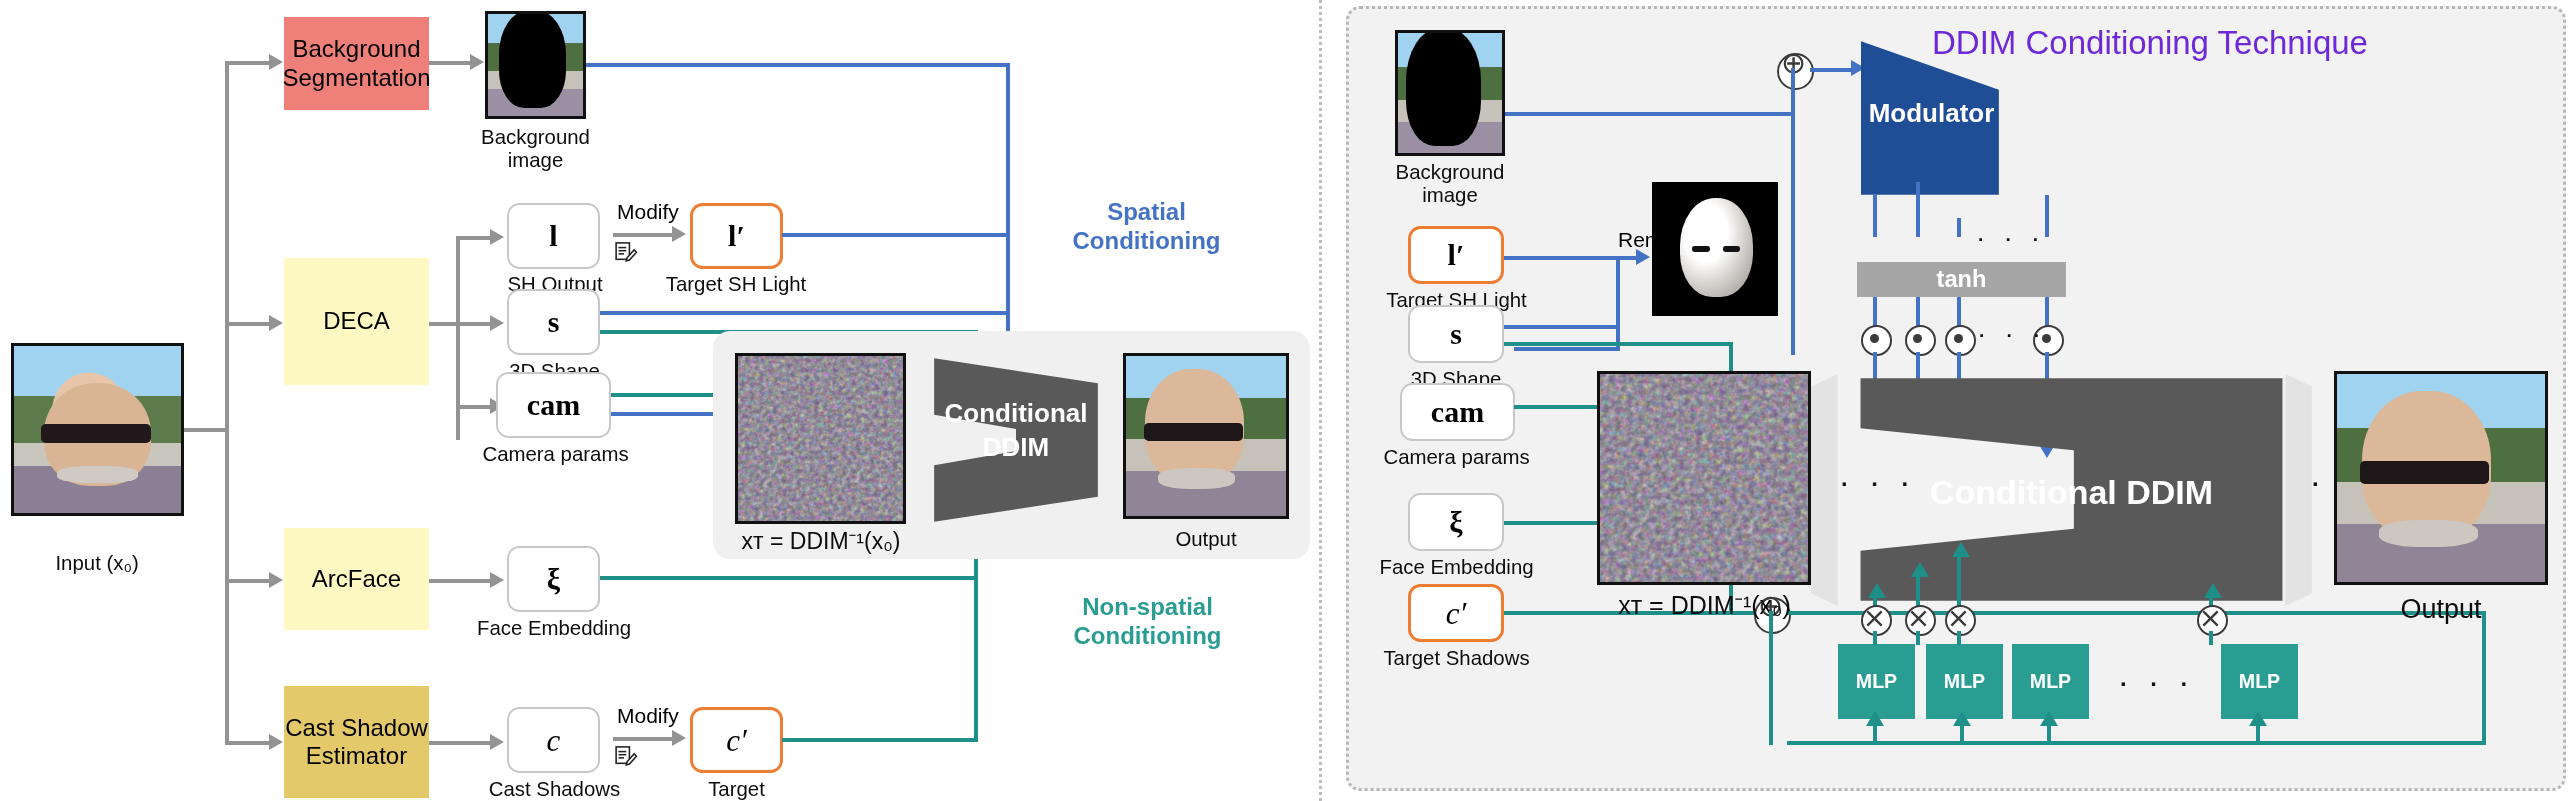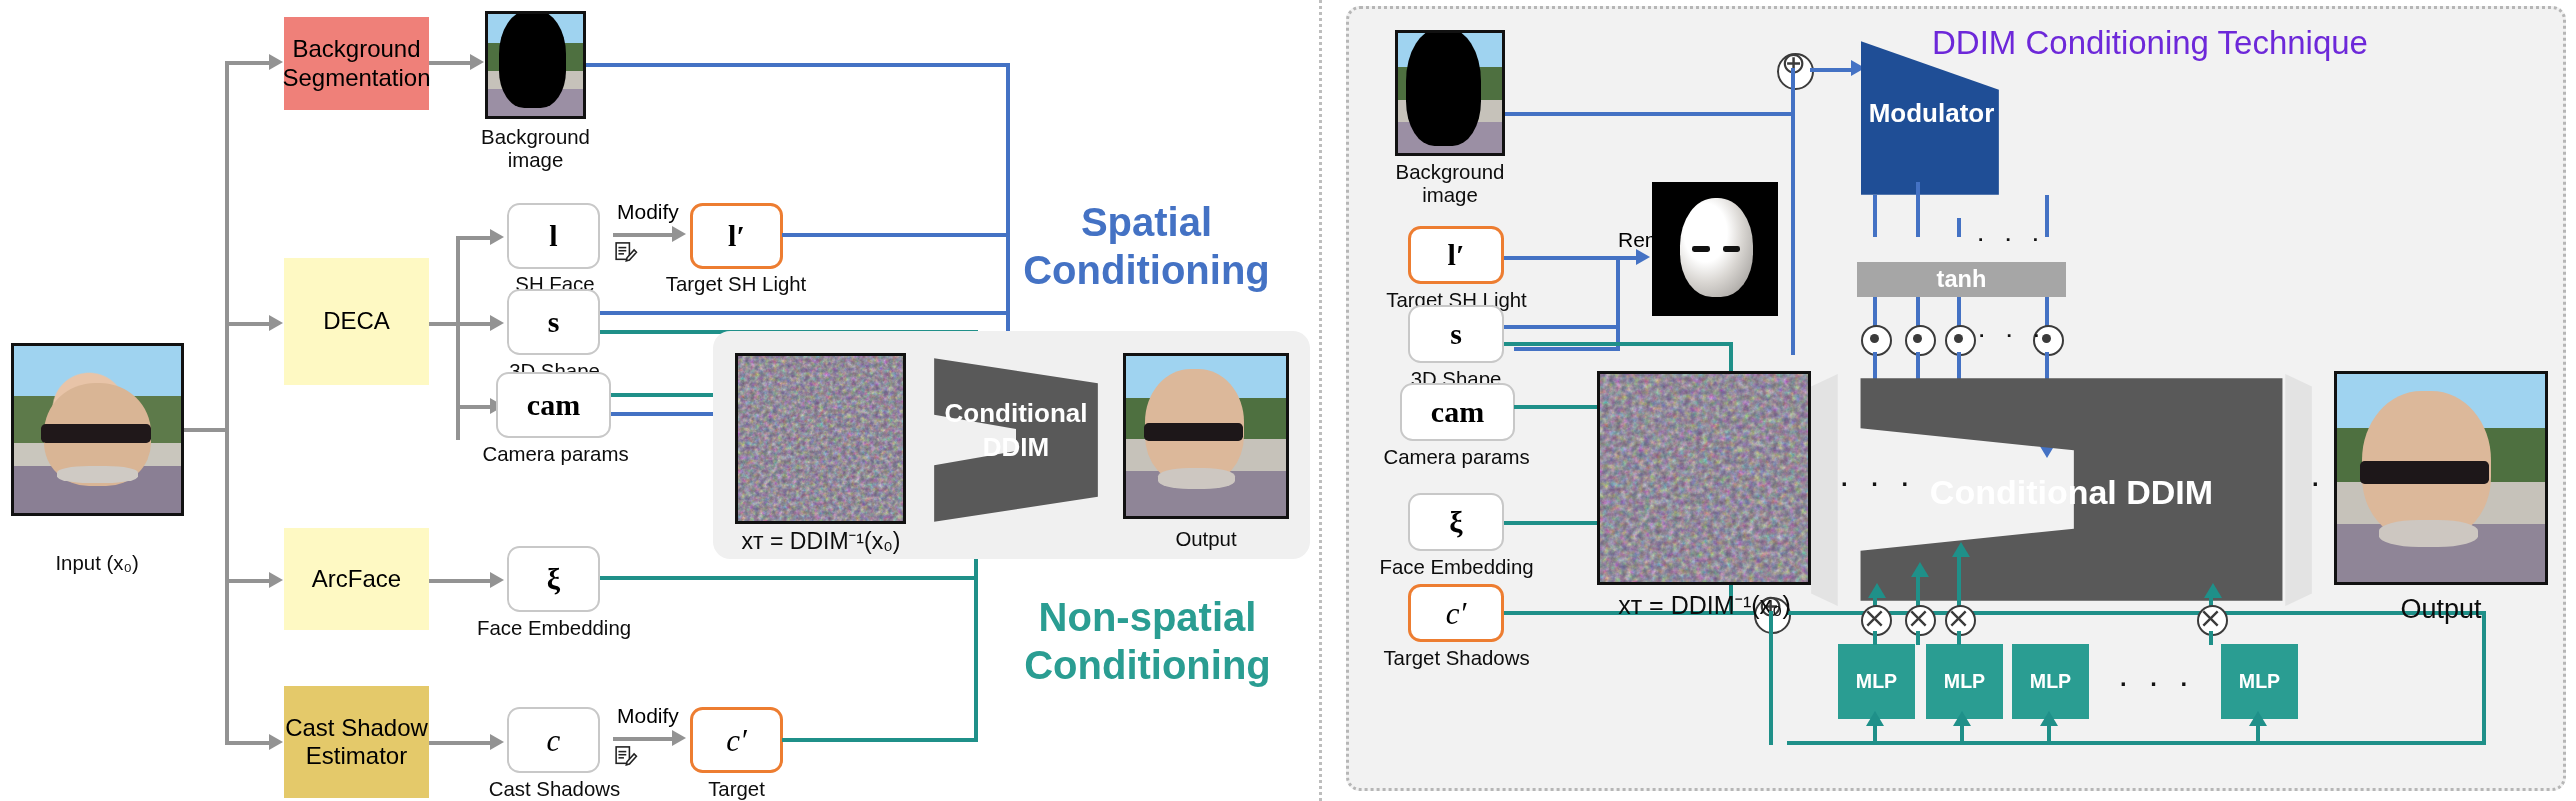--- a/index.html
+++ b/index.html
@@ -28,21 +28,21 @@
   .blue{background:#4472c4;}
   .teal{background:#1f9089;}
 
   .arrowhead{position:absolute;width:0;height:0;}
   .ah-r-gray{border-top:8.6px solid transparent;border-bottom:8.6px solid transparent;border-left:14px solid #939393;}
   .ah-r-blue{border-top:8.6px solid transparent;border-bottom:8.6px solid transparent;border-left:14px solid #4472c4;}
   .ah-d-blue{border-left:9.4px solid transparent;border-right:9.4px solid transparent;border-top:15.7px solid #4472c4;}
   .ah-u-teal{border-left:9.4px solid transparent;border-right:9.4px solid transparent;border-bottom:15.7px solid #1f9089;}
 
   .modlabel{position:absolute;font-size:21px;color:#000;font-family:"Liberation Sans",sans-serif;}
-  .condlabel{position:absolute;font-weight:bold;font-size:40px;line-height:1.2;text-align:center;}
+  .condlabel{position:absolute;font-weight:bold;font-size:24px;line-height:1.2;text-align:center;}
 
   
   #rightpanel{position:absolute;background:#f2f2f2;border:3.1px dotted #b6b6b6;border-radius:14px;box-sizing:border-box;}
   #ddimcard{position:absolute;background:#f0f0f0;border-radius:17.3px;box-sizing:border-box;}
   .divider{position:absolute;border-left:3.1px dotted #bdbdbd;}
 
   
   .shapewrap{position:absolute;}
 
   .dots{position:absolute;color:#111;font-size:27px;letter-spacing:7.9px;font-weight:bold;}
@@ -100,21 +100,21 @@
 <div class="ln gray abs" style="left:456px;top:236px;width:35px;height:3.9px;"></div>
 <div class="arrowhead ah-r-gray abs" style="left:490px;top:229px;"></div>
 <div class="ln gray abs" style="left:456px;top:322px;width:35px;height:3.9px;"></div>
 <div class="arrowhead ah-r-gray abs" style="left:490px;top:315px;"></div>
 <div class="ln gray abs" style="left:456px;top:405px;width:35px;height:3.9px;"></div>
 <div class="arrowhead ah-r-gray abs" style="left:490px;top:398px;"></div>
 
 <div class="varbox" style="left:507px;top:203px;width:93px;height:66px;">
   <span>l</span>
 </div>
-<div class="cap abs" style="left:492px;top:273px;width:126px;">SH Face</div>
+<div class="cap abs" style="left:492px;top:273px;width:126px;">SH Output</div>
 
 <div class="modlabel" style="left:617px;top:200px;">Modify</div>
 <div class="ln gray abs" style="left:613px;top:233px;width:60px;height:3.9px;"></div>
 <div class="arrowhead ah-r-gray abs" style="left:672px;top:226px;"></div>
 <div class="noteicon" style="left:613px;top:239px;">
   <svg width="25" height="25" viewBox="0 0 32 32" aria-hidden="true">
     <rect x="4" y="5" width="17" height="21" fill="#fff" stroke="#222" stroke-width="2"></rect>
     <line x1="7" y1="11" x2="17" y2="11" stroke="#222" stroke-width="2"></line>
     <line x1="7" y1="15" x2="17" y2="15" stroke="#222" stroke-width="2"></line>
     <line x1="7" y1="19" x2="14" y2="19" stroke="#222" stroke-width="2"></line>

